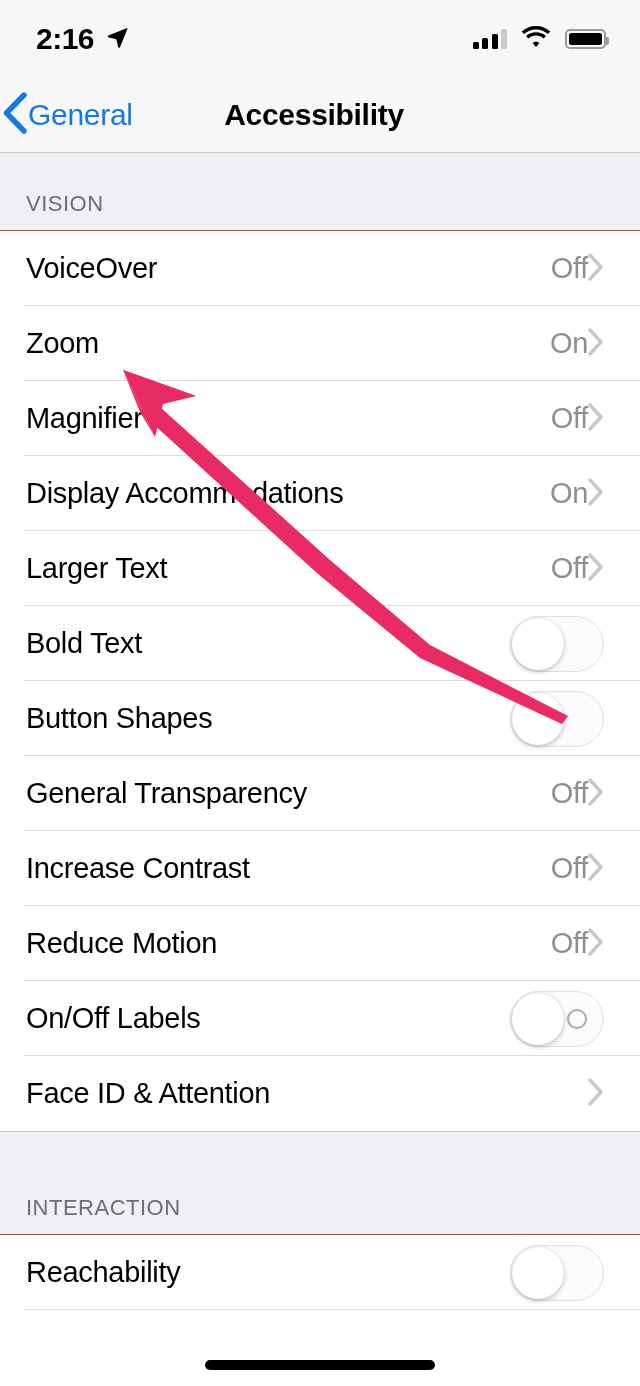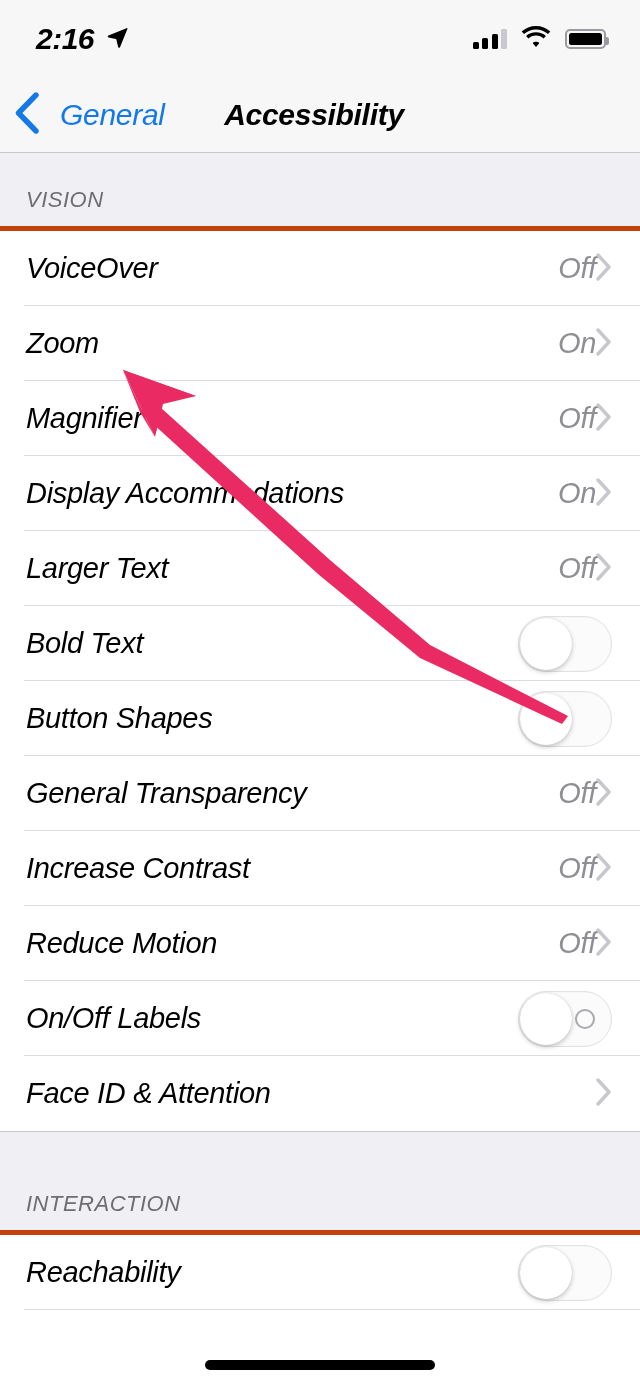--- a/index.html
+++ b/index.html
@@ -3,21 +3,21 @@
 <meta charset="utf-8">
 <style>
   * { margin:0; padding:0; box-sizing:border-box; }
   html, body {
     width:640px; height:1386px;
     background:#ffffff;
     font-family:"Liberation Sans", sans-serif;
     -webkit-font-smoothing:antialiased;
     overflow:hidden;
   }
-  .phone { position:relative; width:640px; height:1386px; background:#ffffff;font-style:italic; }
+  .phone { position:relative; width:640px; height:1386px; background:#ffffff; }
 
   
   .statusbar {
     position:relative; height:78px; background:#f7f7f8;
     display:flex; align-items:center; justify-content:space-between;
     padding:0 34px 0 36px;
   }
   .sb-left { display:flex; align-items:center; gap:11px; }
   .sb-time { font-size:30px; font-weight:700; color:#000; letter-spacing:-0.5px; line-height:1; }
   .loc-arrow { display:block; }
@@ -30,42 +30,42 @@
   .signal i:nth-child(4){ height:20px; background:#c9c9cd; }
   .battery { position:relative; width:41px; height:20px; border:2px solid #9a9a9f; border-radius:5px; padding:2px; }
   .battery .fill { height:100%; width:100%; background:#000; border-radius:2.5px; }
   .battery:after { content:""; position:absolute; right:-5px; top:6px; width:3px; height:8px; background:#9a9a9f; border-radius:0 2px 2px 0; }
 
   
   .navbar {
     position:relative; height:75px; background:#f7f7f8;
     display:flex; align-items:center; border-bottom:1px solid #c9c9cc;
   }
-  .back { display:flex; align-items:center; gap:20px; padding-left:14px; cursor:pointer;justify-content:space-between; }
+  .back { display:flex; align-items:center; gap:0; padding-left:2px; cursor:pointer;justify-content:space-between; }
   .back-chevron { display:block; }
   .back-label { font-size:30px; color:#1479e8; letter-spacing:-0.3px; }
   .nav-title {
     position:absolute; left:0; right:12px; text-align:center;
     font-size:30px; font-weight:700; color:#000; letter-spacing:-0.3px;
     pointer-events:none;
   }
 
   
   .scroll { position:relative; background:#ffffff; }
   .section-head {
     background:#efeff4; height:78px;
     display:flex; align-items:flex-end; padding:0 8px 13px 26px;
-    border-bottom:5px solid #c2410c;
+    border-bottom:1px solid #c2410c;
   }
   .section-head.tall { height:104px; border-top:1px solid #c9c9cc; }
   .section-head span { font-size:22px; color:#6d6d72; letter-spacing:0.5px; }
 
   .row {
     position:relative; height:75px; background:#fff;
-    display:flex; align-items:center; padding:0 28px 0 26px;
+    display:flex; align-items:center; padding:0 36px 0 26px;
   }
   .row:after {
     content:""; position:absolute; left:24px; right:0; bottom:0;
     height:1px; background:#dcdce0;
   }
   .row.last:after { display:none; }
   .row-label { font-size:29px; color:#000; letter-spacing:-0.3px; flex:1; }
   .row-right { display:flex; align-items:center; }
   .row-value { font-size:29px; color:#8e8e93; letter-spacing:-0.3px; }
   .chev { display:block; }

